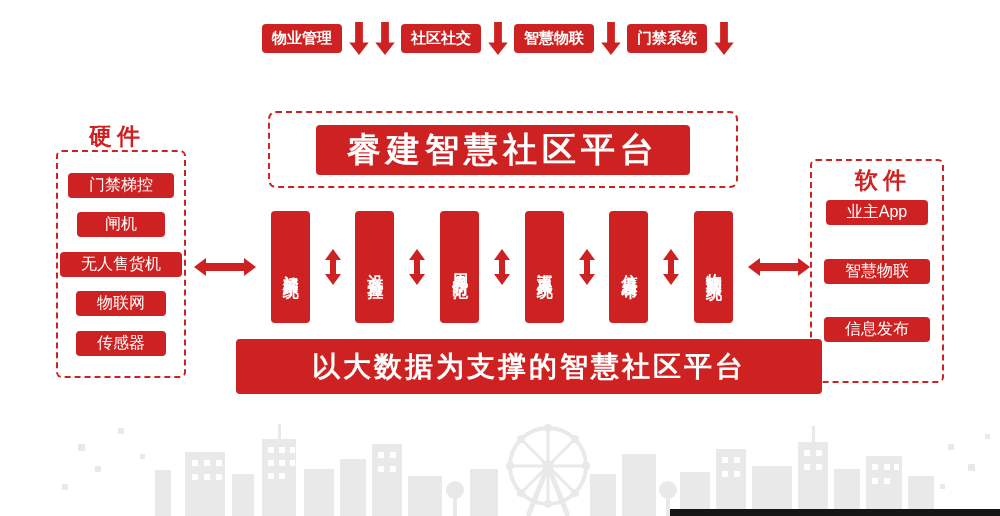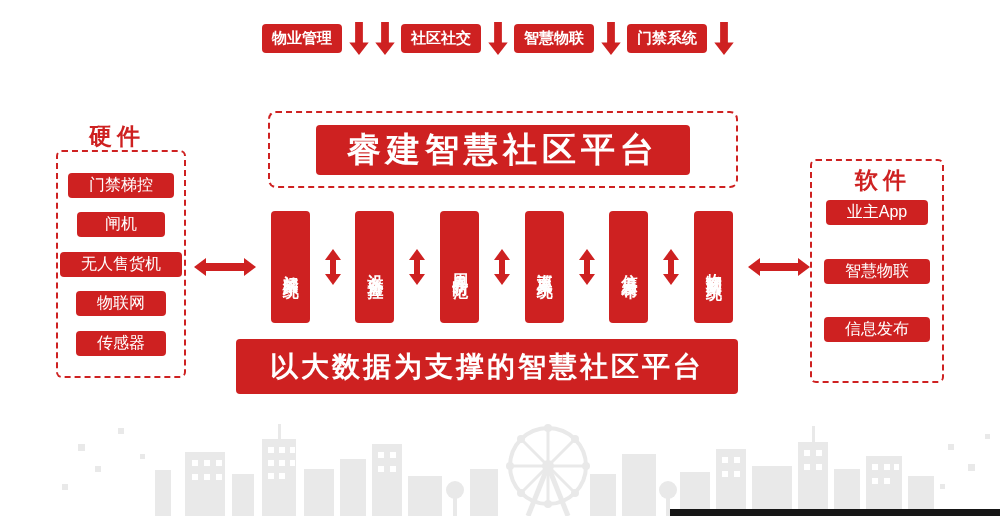--- a/index.html
+++ b/index.html
@@ -29,21 +29,21 @@
   .sw-panel{left:810px;top:159px;width:134px;height:224px;}
   .side-item{background:var(--red);color:#fff;font-weight:normal;font-size:16px;border-radius:4px;padding:2px 21px;min-width:88px;text-align:center;white-space:nowrap;}
 
   
   .systems-row{position:absolute;left:194px;top:211px;width:616px;height:112px;display:flex;align-items:center;justify-content:space-between;}
   .sys-box{width:39px;height:112px;background:var(--red);border-radius:4px;color:#fff;font-weight:bold;font-size:16px;writing-mode:vertical-rl;text-orientation:upright;display:flex;align-items:center;justify-content:center;letter-spacing:3px;}
   .arrow-v{width:16px;height:36px;}
   .arrow-h{width:62px;height:20px;}
 
   
-  .banner{position:absolute;left:236px;top:339px;width:502px;height:55px;background:var(--red);border-radius:4px;color:#fff;font-size:28px;font-weight:bold;display:flex;align-items:center;justify-content:center;letter-spacing:3px;white-space:nowrap;}
+  .banner{position:absolute;left:236px;top:339px;width:586px;height:55px;background:var(--red);border-radius:4px;color:#fff;font-size:28px;font-weight:bold;display:flex;align-items:center;justify-content:center;letter-spacing:3px;white-space:nowrap;}
 
   
   .skyline{position:absolute;left:0;bottom:0;width:1000px;height:104px;}
 
   .dark-strip{position:absolute;right:0;bottom:0;width:330px;height:7px;background:#161616;}
 </style>
 </head>
 <body>
 
 <div class="canvas">

